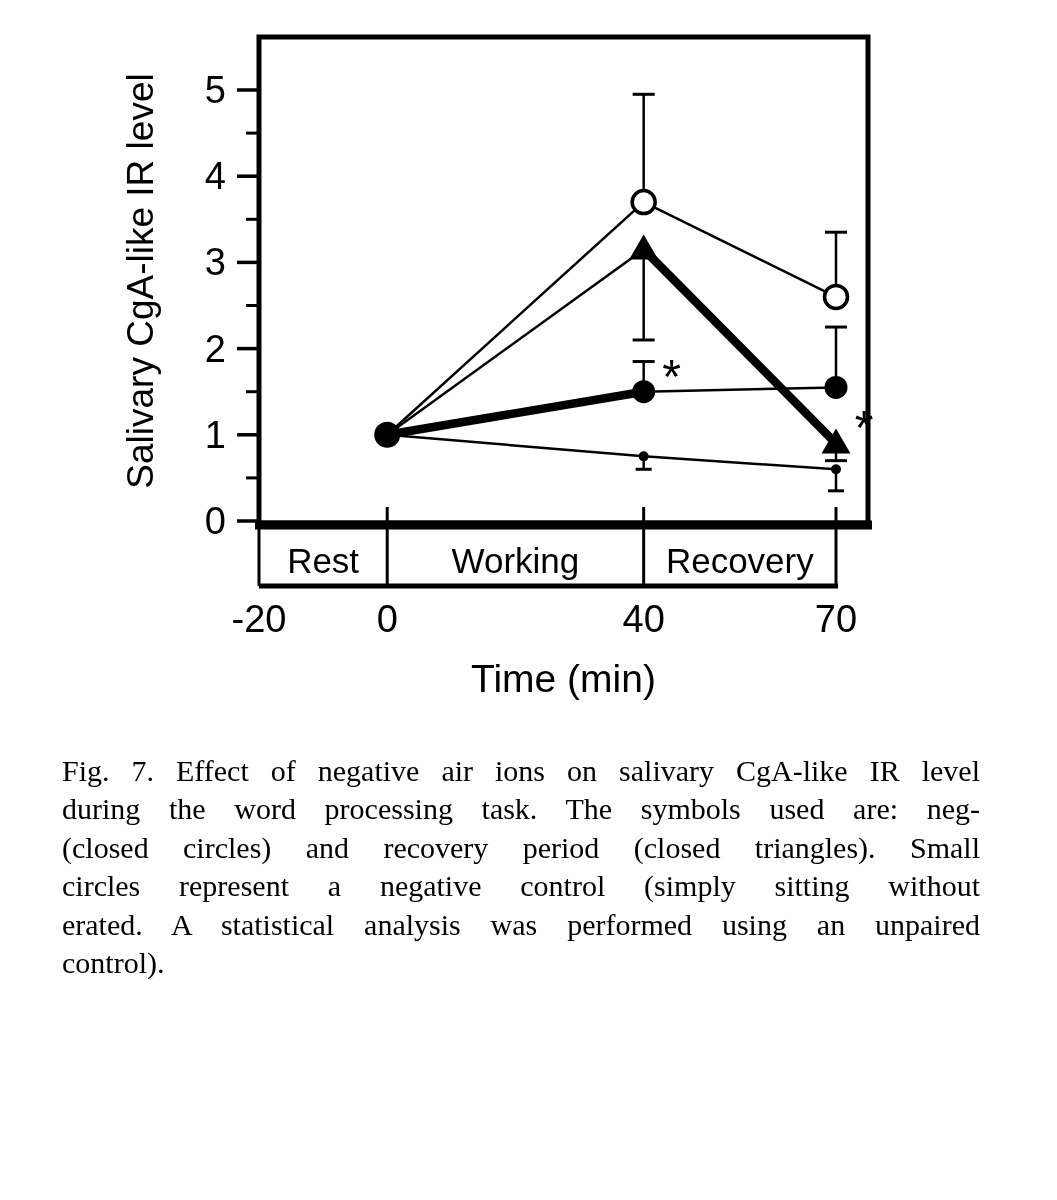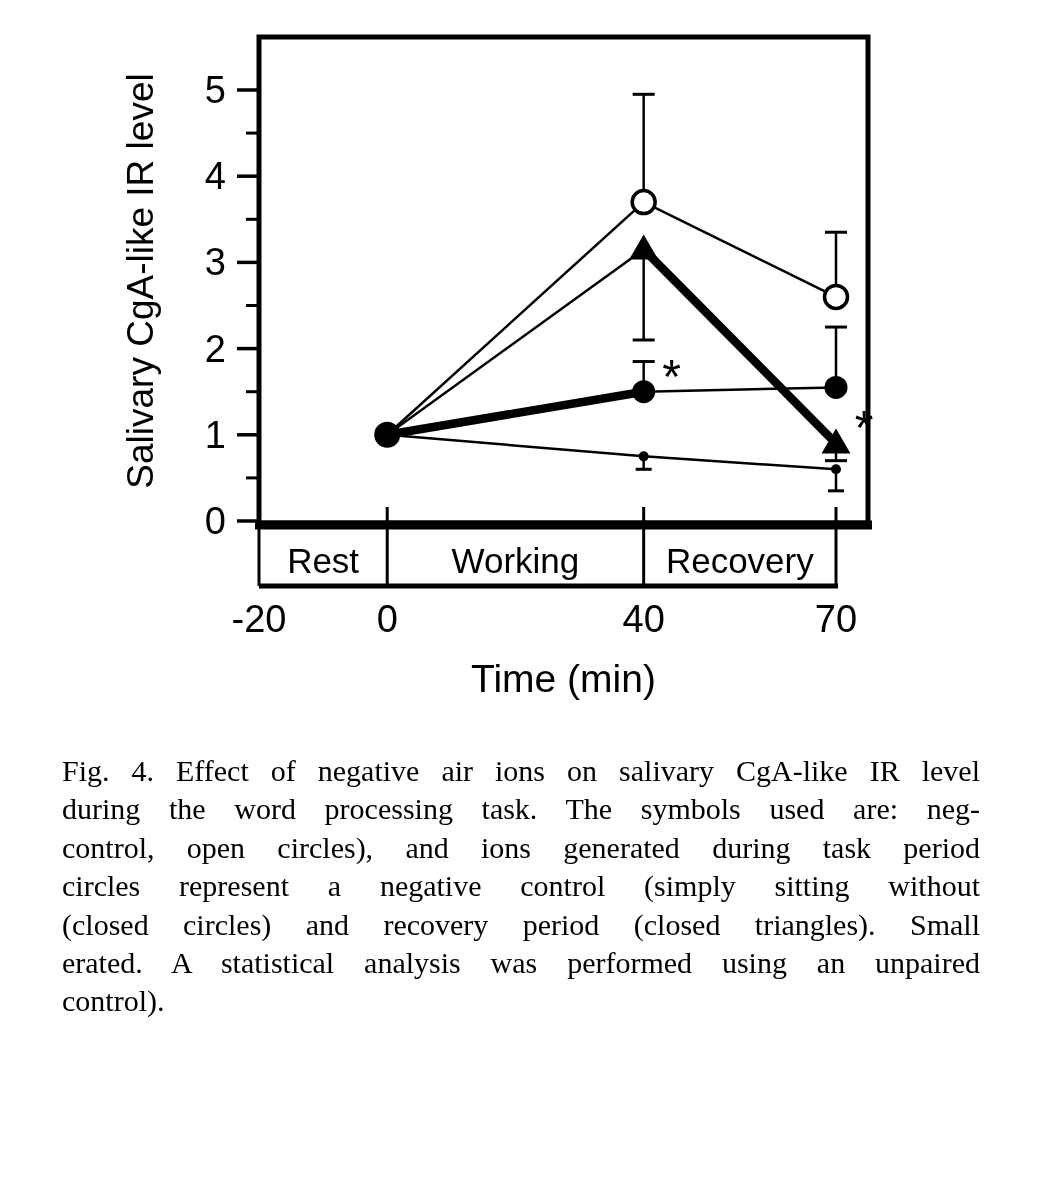--- a/index.html
+++ b/index.html
@@ -94,20 +94,19 @@
       <polygon points="836,428.42 821.5,453.42 850.5,453.42" fill="#000000"></polygon>
       <circle cx="643.6666666666667" cy="456.35" r="5" fill="#000000"></circle>
       <circle cx="836" cy="469.28" r="5" fill="#000000"></circle>
       <circle cx="387.22222222222223" cy="434.8" r="13" fill="#000000"></circle>
       <text x="671.6666666666667" y="392.7" text-anchor="middle" font-size="48" font-family="&quot;Liberation Sans&quot;, sans-serif">*</text>
       <text x="864" y="444.42" text-anchor="middle" font-size="48" font-family="&quot;Liberation Sans&quot;, sans-serif">*</text>
     </svg>
 </div>
 
 <div id="caption" class="caption">
-    <div class="cap-line"><span>Fig. 4. Effect of negative air ions on salivary CgA-like IR level</span></div>
+    <div class="cap-line"><span>Fig. 7. Effect of negative air ions on salivary CgA-like IR level</span></div>
     <div class="cap-line"><span>during the word processing task. The symbols used are: neg-</span></div>
-    <div class="cap-line"><span>control, open circles), and ions generated during task period</span></div>
+    <div class="cap-line"><span>(closed circles) and recovery period (closed triangles). Small</span></div>
     <div class="cap-line"><span>circles represent a negative control (simply sitting without</span></div>
-    <div class="cap-line"><span>(closed circles) and recovery period (closed triangles). Small</span></div>
     <div class="cap-line"><span>erated. A statistical analysis was performed using an unpaired</span></div>
     <div class="cap-line cap-last"><span>control).</span></div>
   </div>
 
 </body></html>

